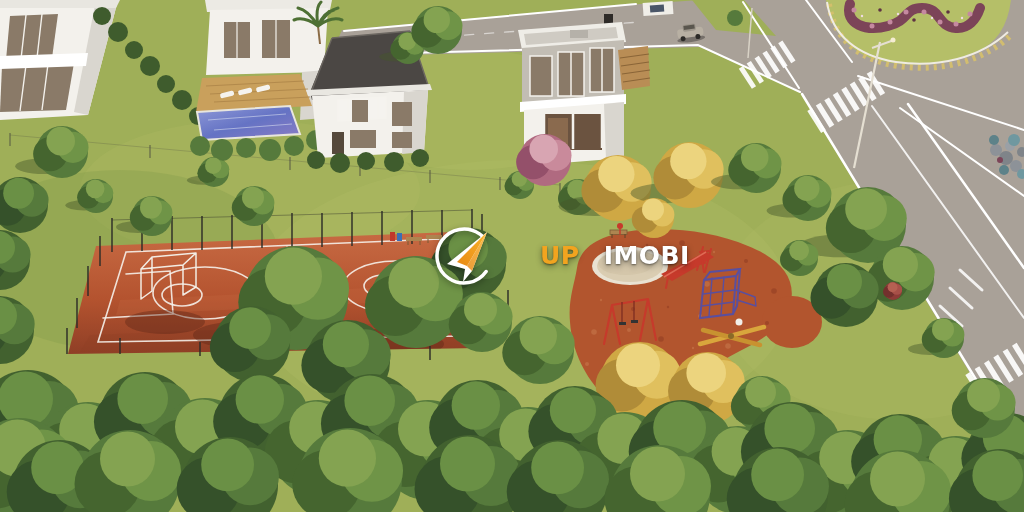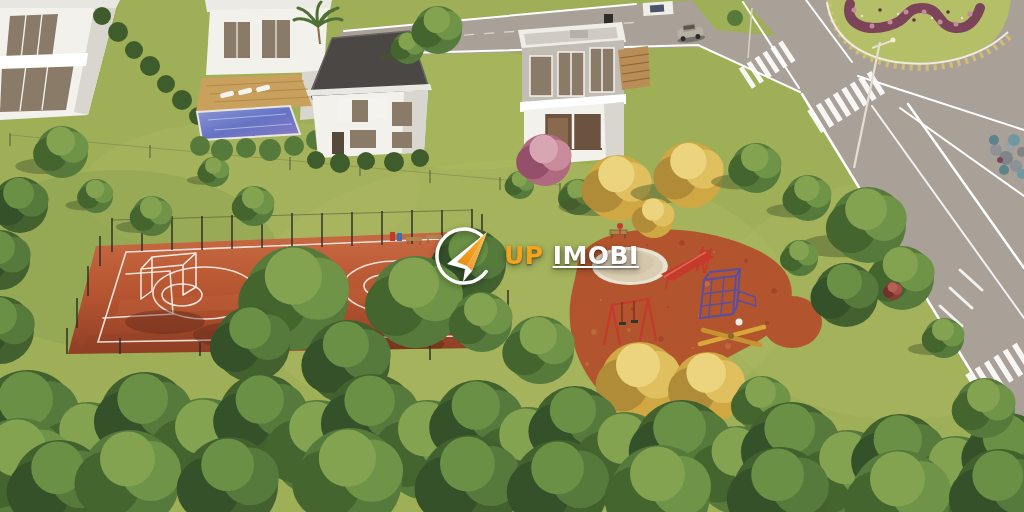--- a/index.html
+++ b/index.html
@@ -18,24 +18,24 @@
   .eqred{stroke:var(--equipment_red);fill:none;stroke-linecap:round}
   .eqredf{fill:var(--equipment_red)}
   .eqpurple{stroke:var(--equipment_purple);fill:none;stroke-linecap:round}
   .eqyellow{stroke:var(--equipment_yellow);fill:none;stroke-linecap:round}
   .benchf{fill:var(--bench_wood)}
   .courtline{stroke:#f7f4ee;fill:none;stroke-width:1.6;opacity:.88;stroke-linecap:round}
   .goal{stroke:#f5f3ec;fill:none;stroke-width:1.5;opacity:.95;stroke-linecap:round}
   .fencepost{stroke:#2d2d28;stroke-width:1.6;opacity:.9}
   .watermark{position:absolute;left:431px;top:222px;display:flex;align-items:center;gap:7px;
              filter:drop-shadow(0 2px 3px rgba(0,0,0,.38));}
-  .brand-text{display:flex;gap:9px;font-weight:800;font-size:25px;letter-spacing:.5px;
-              text-shadow:0 1px 2px rgba(0,0,0,.45);}
+  .brand-text{display:flex;gap:24px;font-weight:800;font-size:25px;letter-spacing:.5px;
+              text-shadow:0 1px 2px rgba(0,0,0,.45);margin-left:36px;}
   .brand-up{color:var(--accent,#F2A41F);}
-  .brand-imobi{color:var(--text_white,#fff);text-decoration:underline;}
+  .brand-imobi{color:var(--text_white,#fff);}
 </style>
 </head>
 <body>
 
 <div class="stage">
 <svg class="scene" width="1024" height="512" viewBox="0 0 1024 512">
   <defs>
     <linearGradient id="courtGrad" x1="0" y1="0" x2="0" y2="1">
       <stop offset="0" style="stop-color:var(--court_clay_light,#C76A43)"></stop>
       <stop offset="0.55" style="stop-color:var(--court_clay,#B4532F)"></stop>

